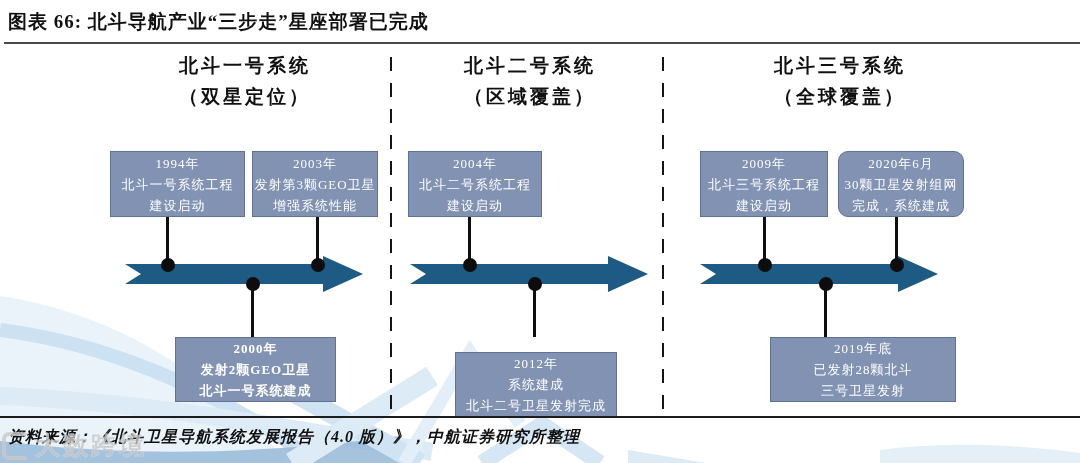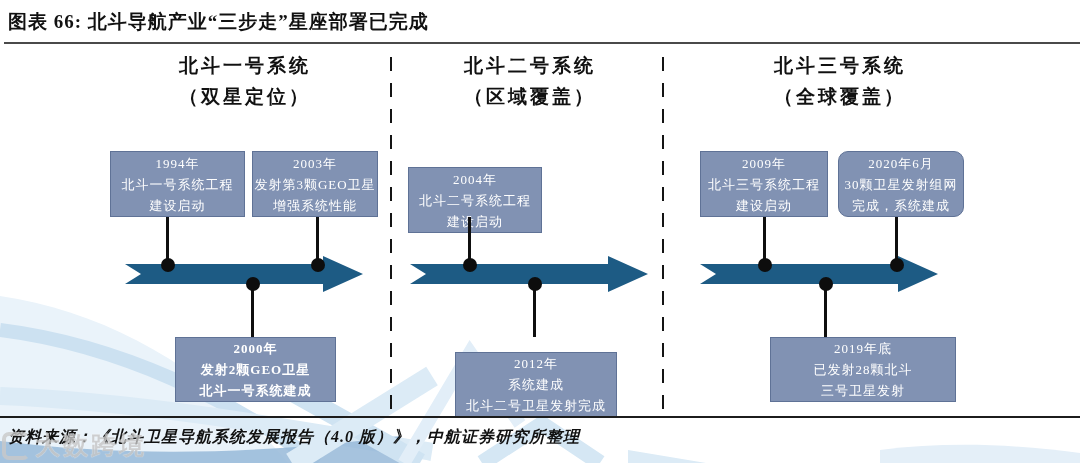--- a/index.html
+++ b/index.html
@@ -34,21 +34,21 @@
   .divider{position:absolute; top:57px; height:355px; width:2px;
     background:repeating-linear-gradient(to bottom,#141414 0 14px,transparent 14px 26px);}
   #div1{left:390px;} #div2{left:662px;}
 
   .mbox{position:absolute; background:#8192B3; border:1px solid #5F7296; color:#ffffff;
     font-size:13px; line-height:21px; letter-spacing:1px; text-align:center;
     display:flex; flex-direction:column; justify-content:center; box-sizing:border-box;}
   #b1a{left:110px; top:151px; width:135px; height:66px;text-align:center;}
   #b1b{left:252px; top:151px; width:126px; height:66px;}
   #b1c{left:175px; top:337px; width:161px; height:65px;font-weight:bold;}
-  #b2a{left:408px; top:151px; width:134px; height:66px;margin-top:16px;}
+  #b2a{left:408px; top:151px; width:134px; height:66px;}
   #b2b{left:455px; top:352px; width:162px; height:65px;}
   #b3a{left:700px; top:151px; width:128px; height:66px;}
   #b3b{left:838px; top:151px; width:126px; height:66px;border-radius:10px;}
   #b3c{left:770px; top:337px; width:186px; height:65px;}
 
   .vline{position:absolute; width:3px; background:#0f0f0f;}
   #c1a{left:166px; top:217px; height:50px;}
   #c1b{left:316px; top:217px; height:50px;}
   #c1c{left:251px; top:284px; height:53px;}
   #c2a{left:468px; top:217px; height:50px;}

